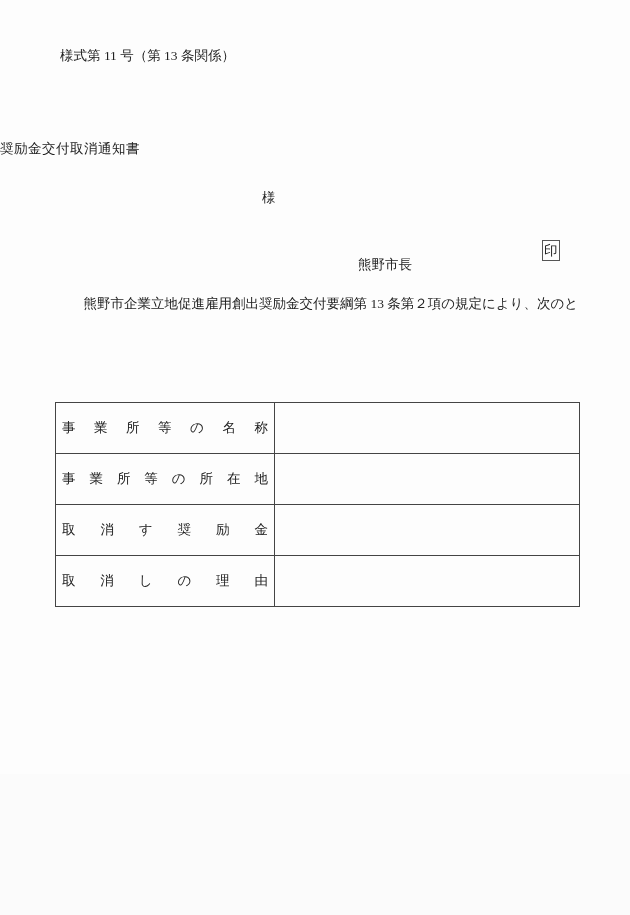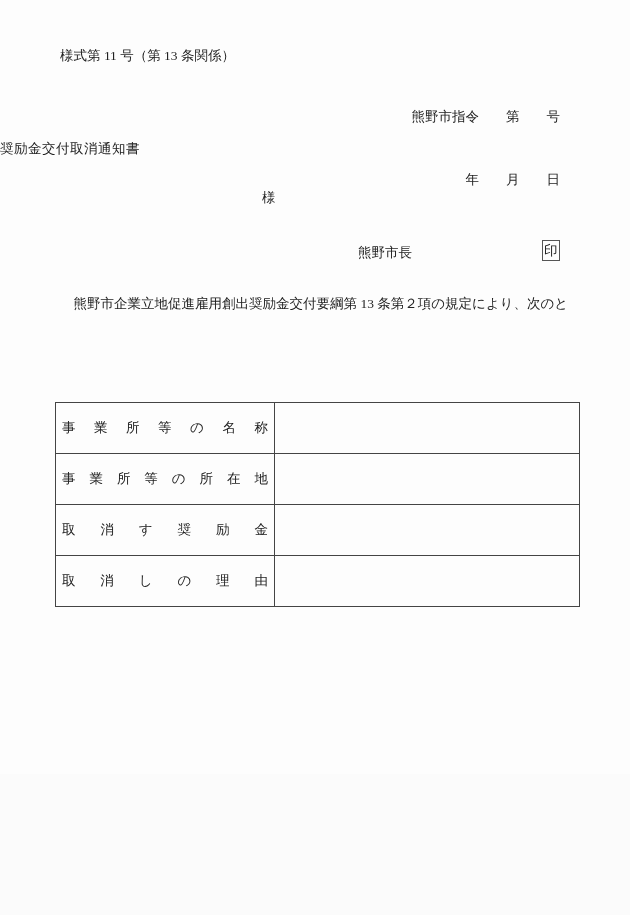--- a/index.html
+++ b/index.html
@@ -40,38 +40,38 @@
     letter-spacing: 0.5px;
   }
   .honorific {
     position: absolute;
     left: 262px;
     top: 189px;
   }
   .issuer-name {
     position: absolute;
     left: 358px;
-    top: 244px;
+    top: 256px;
   }
   .seal {
     position: absolute;
     left: 542px;
     top: 240px;
     border: 1px solid #555;
     padding: 3px 1px 2px 1px;
     line-height: 14px;
   }
   .body-par {
     position: absolute;
     left: 60px;
     top: 293px;
     width: 512px;
     line-height: 21px;
   }
-  .body-par .line { white-space: pre; }
+  .body-par .line { white-space: pre; margin-left: 10px; }
   .notice-table {
     position: absolute;
     left: 55px;
     top: 402px;
     width: 523px;
     border: 1px solid #444;
   }
   .trow {
     display: flex;
     height: 50px;
@@ -92,24 +92,20 @@
   }
   .tvalue { flex: 1; }
 </style>
 </head>
 <body>
 
 <div class="page">
 
   <div class="form-number">様式第 11 号（第 13 条関係）</div>
 
-  <div class="header-right">
-    <div>熊野市指令　　第　　号</div>
-    <div>年　　月　　日</div>
-  </div>
 
   <div class="doc-title">奨励金交付取消通知書</div>
 
   <div class="honorific">様</div>
 
   <div class="issuer-name">熊野市長</div>
 
   <div class="seal">印</div>
 
   <div class="body-par">

